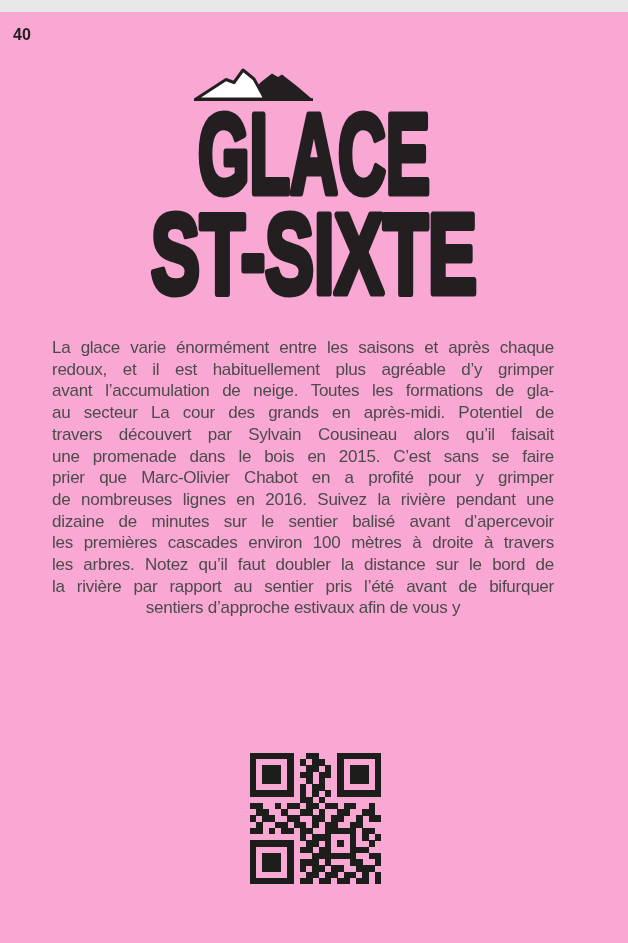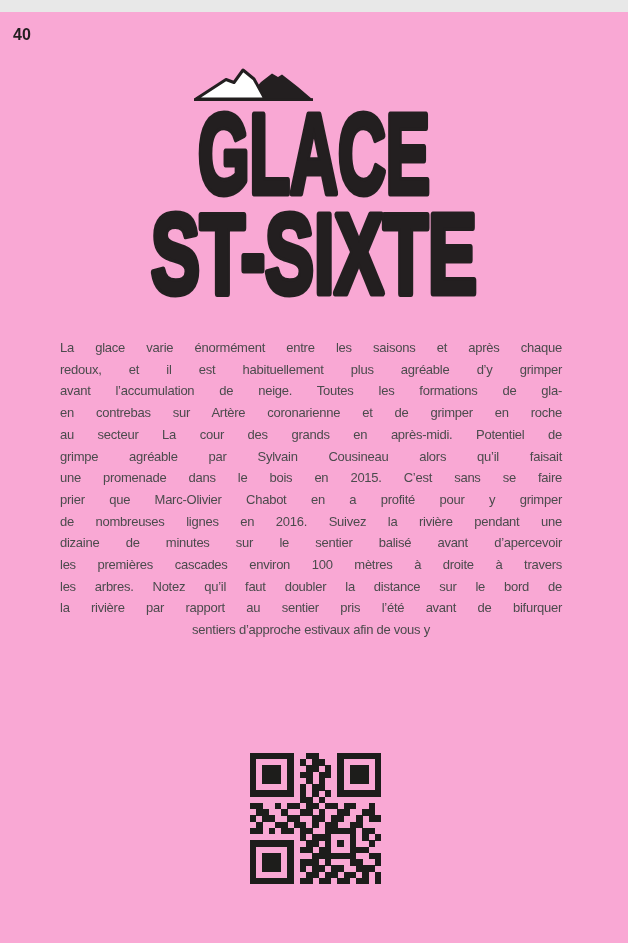--- a/index.html
+++ b/index.html
@@ -40,25 +40,25 @@
     font-family: "Liberation Sans", sans-serif;
     font-weight: bold;
     fill: #231f20;
     stroke: #231f20;
     stroke-width: 7px;
     stroke-linejoin: round;
     paint-order: stroke;
   }
   .intro {
     position: absolute;
-    left: 60px;
+    left: 52px;
     top: 325px;
     width: 502px;
     color: #4b4b4d;
-    font-size: 13px;
+    font-size: 17px;
     letter-spacing: -0.25px;
     line-height: 21.7px;
   }
   .intro .line {
     white-space: nowrap;
     text-align: justify;
     text-align-last: justify;
   }
   .intro .line.cent {
     text-align: left;
@@ -91,23 +91,22 @@
 
   <svg class="title-svg" viewBox="0 0 628 240">
     <text x="314" y="121" text-anchor="middle" font-size="114" textLength="232" lengthAdjust="spacingAndGlyphs">GLACE</text>
     <text x="314" y="221" text-anchor="middle" font-size="114" textLength="326" lengthAdjust="spacingAndGlyphs">ST-SIXTE</text>
   </svg>
 
   <div class="intro">
       <div class="line">La glace varie énormément entre les saisons et après chaque</div>
       <div class="line">redoux, et il est habituellement plus agréable d’y grimper</div>
       <div class="line">avant l’accumulation de neige. Toutes les formations de gla-</div>
-      <div class="line">en contrebas sur Artère coronarienne et de grimper en roche</div>
       <div class="line">au secteur La cour des grands en après-midi. Potentiel de</div>
-      <div class="line">grimpe agréable par Sylvain Cousineau alors qu’il faisait</div>
+      <div class="line">travers découvert par Sylvain Cousineau alors qu’il faisait</div>
       <div class="line">une promenade dans le bois en 2015. C’est sans se faire</div>
       <div class="line">prier que Marc-Olivier Chabot en a profité pour y grimper</div>
       <div class="line">de nombreuses lignes en 2016. Suivez la rivière pendant une</div>
       <div class="line">dizaine de minutes sur le sentier balisé avant d’apercevoir</div>
       <div class="line">les premières cascades environ 100 mètres à droite à travers</div>
       <div class="line">les arbres. Notez qu’il faut doubler la distance sur le bord de</div>
       <div class="line">la rivière par rapport au sentier pris l’été avant de bifurquer</div>
       <div class="line cent">sentiers d’approche estivaux afin de vous y</div>
     </div>
 

